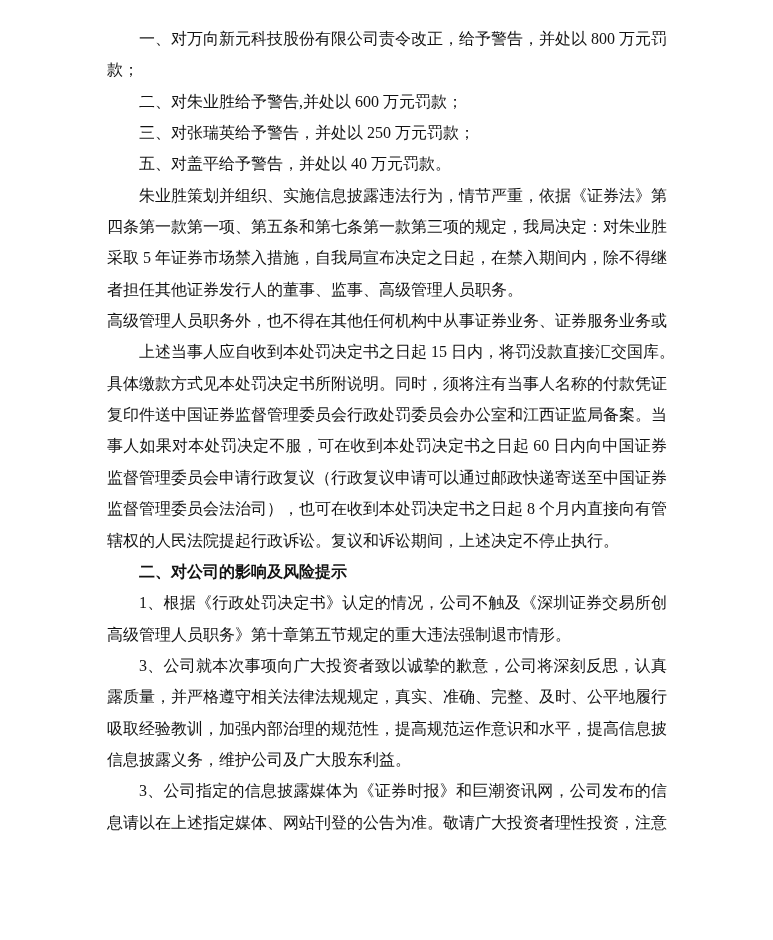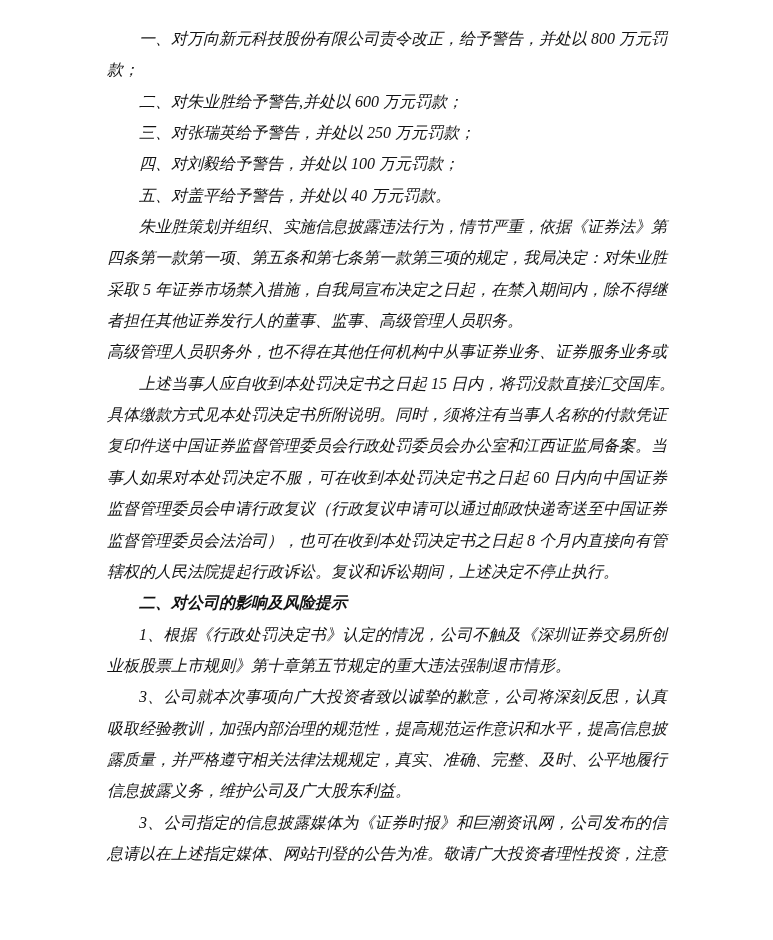--- a/index.html
+++ b/index.html
@@ -10,21 +10,20 @@
       width: 773px;
       height: 940px;
       overflow: hidden;
       font-family: "Liberation Serif", "DejaVu Serif", serif;
     }
     .page {
       position: relative;
       width: 773px;
       height: 940px;
       overflow: hidden;
-      font-style: italic;
     }
     .content {
       position: absolute;
       left: 107px;
       top: 23px;
       width: 560px;
       font-size: 16px;
       font-kerning: none;
     }
     .para {
@@ -57,23 +56,20 @@
         <div class="line first">一、对万向新元科技股份有限公司责令改正，给予警告，并处以 800 万元罚</div>
         <div class="line last">款；</div>
       </div>
       <div class="para body">
         <div class="line first last">二、对朱业胜给予警告,并处以 600 万元罚款；</div>
       </div>
       <div class="para body">
         <div class="line first last">三、对张瑞英给予警告，并处以 250 万元罚款；</div>
       </div>
       <div class="para body">
-        <div class="line first last">四、对刘毅给予警告，并处以 100 万元罚款；</div>
-      </div>
-      <div class="para body">
         <div class="line first last">五、对盖平给予警告，并处以 40 万元罚款。</div>
       </div>
       <div class="para body">
         <div class="line first">朱业胜策划并组织、实施信息披露违法行为，情节严重，依据《证券法》第</div>
         <div class="line">四条第一款第一项、第五条和第七条第一款第三项的规定，我局决定：对朱业胜</div>
         <div class="line">采取 5 年证券市场禁入措施，自我局宣布决定之日起，在禁入期间内，除不得继</div>
         <div class="line last">者担任其他证券发行人的董事、监事、高级管理人员职务。</div>
         <div class="line">高级管理人员职务外，也不得在其他任何机构中从事证券业务、证券服务业务或</div>
       </div>
       <div class="para body">
@@ -83,26 +79,26 @@
         <div class="line">事人如果对本处罚决定不服，可在收到本处罚决定书之日起 60 日内向中国证券</div>
         <div class="line">监督管理委员会申请行政复议（行政复议申请可以通过邮政快递寄送至中国证券</div>
         <div class="line">监督管理委员会法治司），也可在收到本处罚决定书之日起 8 个月内直接向有管</div>
         <div class="line last">辖权的人民法院提起行政诉讼。复议和诉讼期间，上述决定不停止执行。</div>
       </div>
       <div class="para heading">
         <div class="line first last">二、对公司的影响及风险提示</div>
       </div>
       <div class="para body">
         <div class="line first">1、根据《行政处罚决定书》认定的情况，公司不触及《深圳证券交易所创</div>
-        <div class="line last">业板股票上市规则》第十章第五节规定的重大违法强制退市情形。</div>
+        <div class="line last">高级管理人员职务》第十章第五节规定的重大违法强制退市情形。</div>
       </div>
       <div class="para body">
         <div class="line first">3、公司就本次事项向广大投资者致以诚挚的歉意，公司将深刻反思，认真</div>
+        <div class="line">露质量，并严格遵守相关法律法规规定，真实、准确、完整、及时、公平地履行</div>
         <div class="line">吸取经验教训，加强内部治理的规范性，提高规范运作意识和水平，提高信息披</div>
-        <div class="line">露质量，并严格遵守相关法律法规规定，真实、准确、完整、及时、公平地履行</div>
         <div class="line last">信息披露义务，维护公司及广大股东利益。</div>
       </div>
       <div class="para body">
         <div class="line first">3、公司指定的信息披露媒体为《证券时报》和巨潮资讯网，公司发布的信</div>
         <div class="line last">息请以在上述指定媒体、网站刊登的公告为准。敬请广大投资者理性投资，注意</div>
       </div>
     </div>
 </div>
 
 </body></html>

